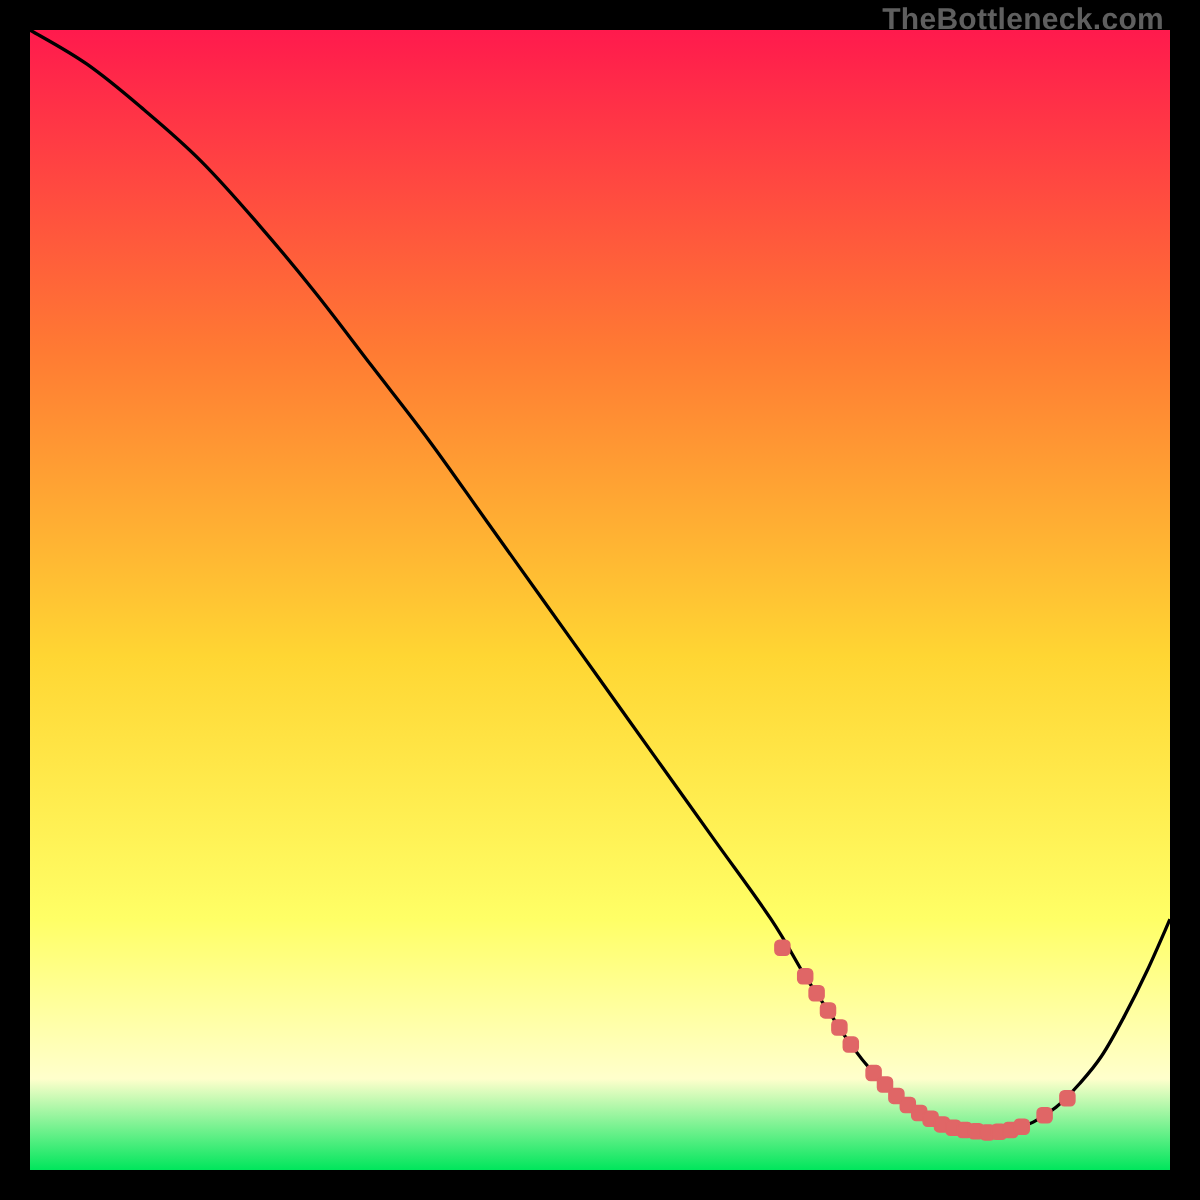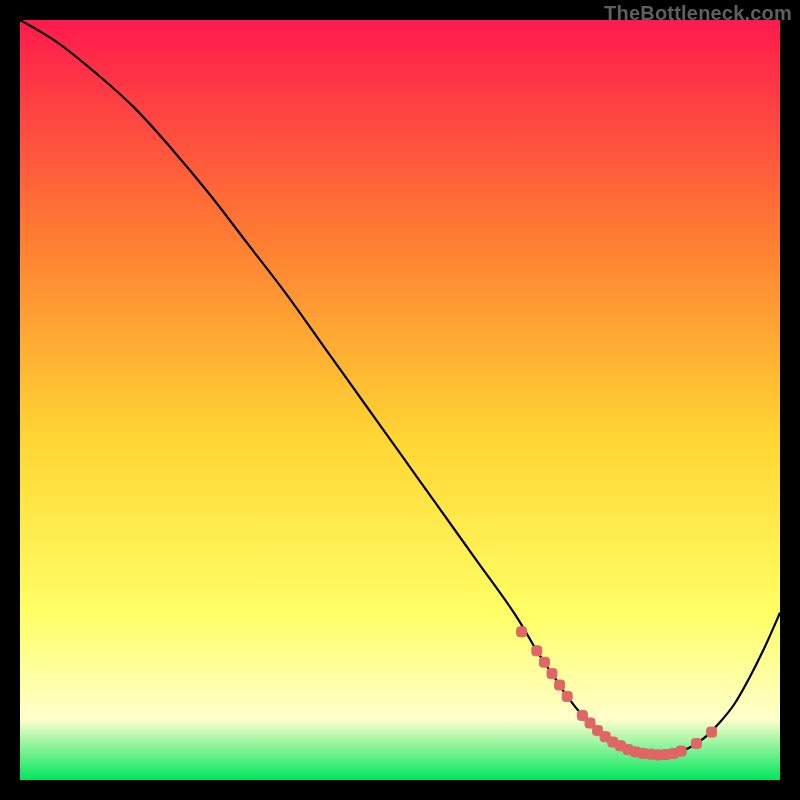--- a/index.html
+++ b/index.html
@@ -18,21 +18,21 @@
   .plot-area {
     position: absolute;
     left: 20px;
     top: 20px;
     width: 760px;
     height: 760px;
   }
   .watermark {
     position: absolute;
     top: 2px;
-    right: 8px;
+    right: 24px;
     font-family: Arial, Helvetica, sans-serif;
     font-size: 20px;
     font-weight: bold;
     color: #5f5f5f;
     letter-spacing: 0.2px;
   }
   svg {
     display: block;
   }
 </style>

